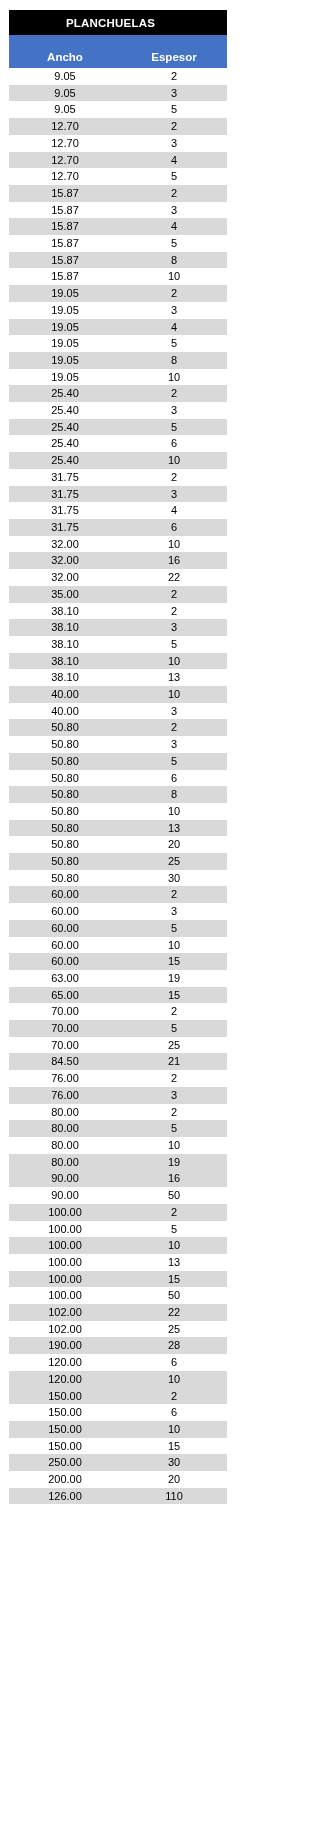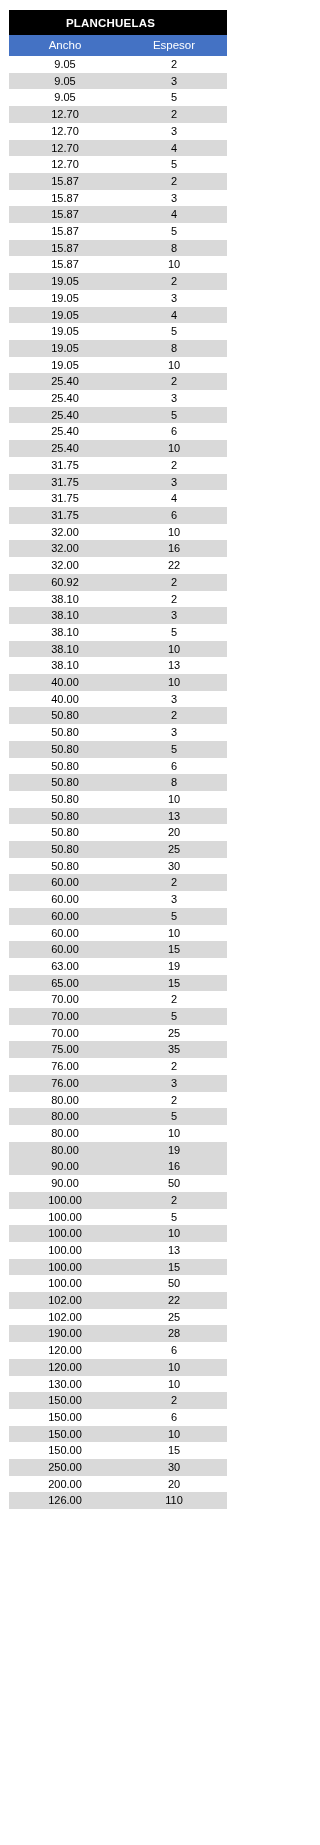--- a/index.html
+++ b/index.html
@@ -43,23 +43,23 @@
     text-align: center;
     padding: 4px 15px 4px 0;
     height: 17px;
     line-height: 14px;
     border: 0;
   }
   tr.head-row th {
     background: #4472C4;
     color: #ffffff;
     font-size: 11.5px;
-    font-weight: normal;
+    font-weight: bold;
     text-align: center;
-    padding: 2px 0 3px 0;
+    padding: 14px 0 3px 0;
     height: 16px;
     line-height: 14px;
     border: 0;
   }
   tr.data-row td {
     font-size: 11px;
     color: #000000;
     text-align: center;
     height: 16.7px;
     line-height: 16.7px;
@@ -208,21 +208,21 @@
           </tr>
           <tr class="data-row even">
             <td>32.00</td>
             <td>16</td>
           </tr>
           <tr class="data-row odd">
             <td>32.00</td>
             <td>22</td>
           </tr>
           <tr class="data-row even">
-            <td>60.92</td>
+            <td>35.00</td>
             <td>2</td>
           </tr>
           <tr class="data-row odd">
             <td>38.10</td>
             <td>2</td>
           </tr>
           <tr class="data-row even">
             <td>38.10</td>
             <td>3</td>
           </tr>
@@ -320,22 +320,22 @@
           </tr>
           <tr class="data-row even">
             <td>70.00</td>
             <td>5</td>
           </tr>
           <tr class="data-row odd">
             <td>70.00</td>
             <td>25</td>
           </tr>
           <tr class="data-row even">
-            <td>75.00</td>
-            <td>35</td>
+            <td>84.50</td>
+            <td>21</td>
           </tr>
           <tr class="data-row odd">
             <td>76.00</td>
             <td>2</td>
           </tr>
           <tr class="data-row even">
             <td>76.00</td>
             <td>3</td>
           </tr>
           <tr class="data-row odd">
@@ -397,24 +397,20 @@
           <tr class="data-row even">
             <td>190.00</td>
             <td>28</td>
           </tr>
           <tr class="data-row odd">
             <td>120.00</td>
             <td>6</td>
           </tr>
           <tr class="data-row even">
             <td>120.00</td>
-            <td>10</td>
-          </tr>
-          <tr class="data-row odd">
-            <td>130.00</td>
             <td>10</td>
           </tr>
           <tr class="data-row even">
             <td>150.00</td>
             <td>2</td>
           </tr>
           <tr class="data-row odd">
             <td>150.00</td>
             <td>6</td>
           </tr>

